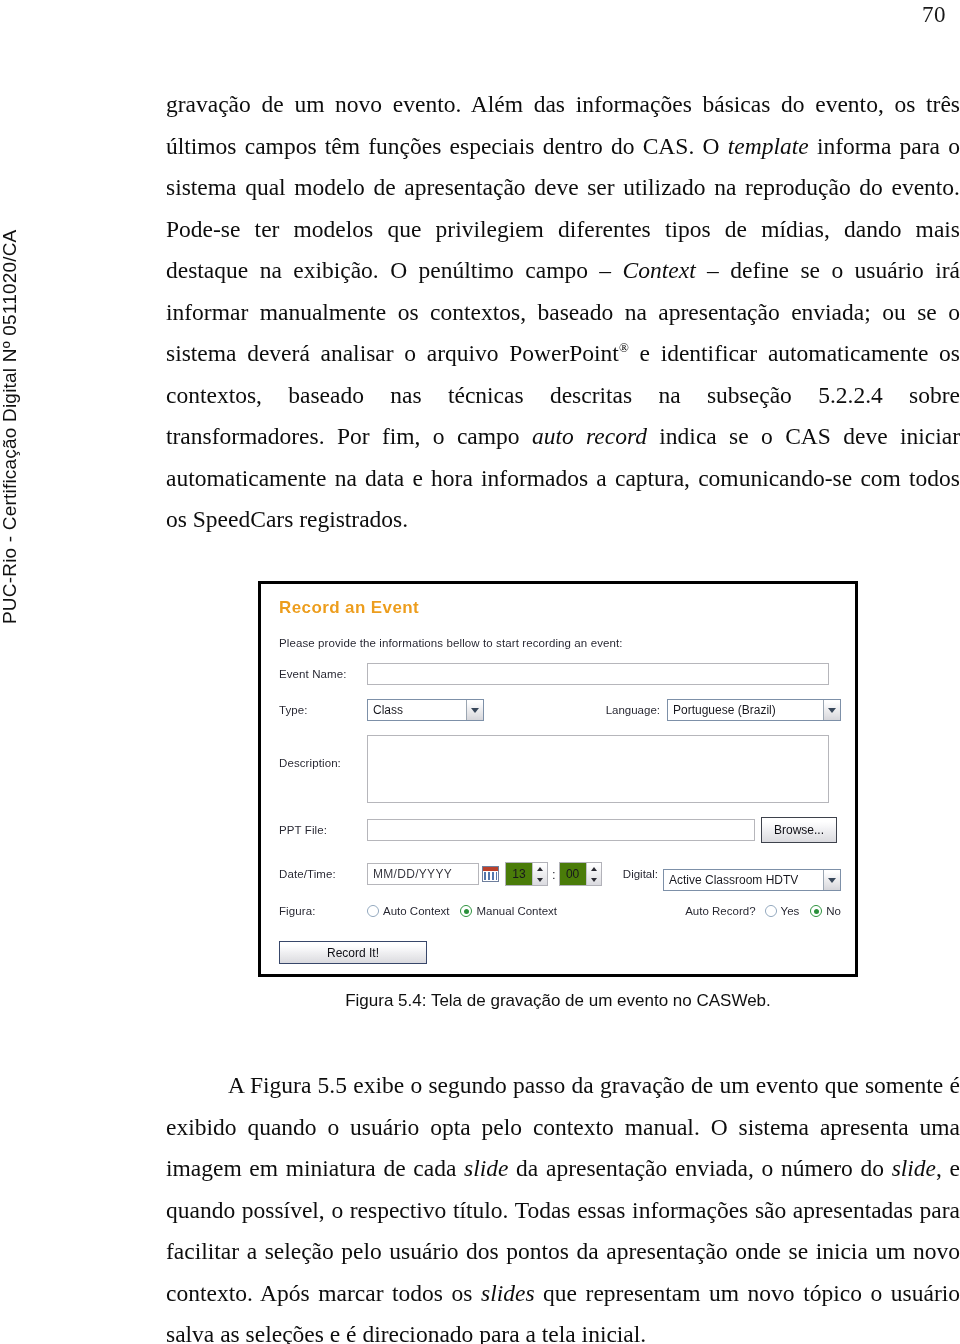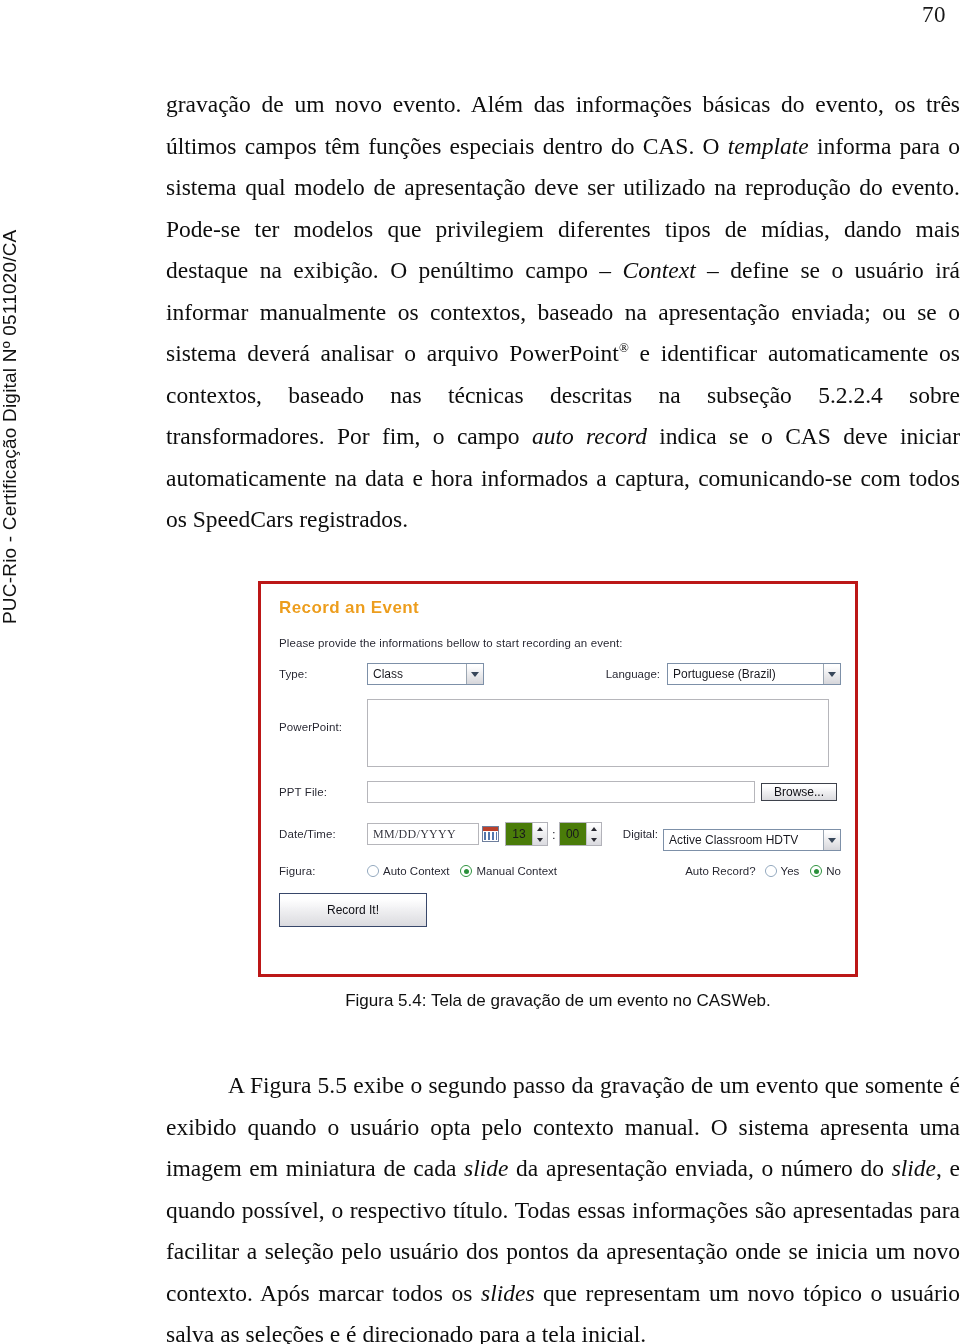--- a/index.html
+++ b/index.html
@@ -66,21 +66,21 @@
   
   .figure-wrap {
     position: absolute;
     left: 258px;
     top: 581px;
   }
   .screenshot {
     width: 600px;
     height: 396px;
     box-sizing: border-box;
-    border: 3px solid #b91c1c;
+    border: 3px solid #000000;
     background: #ffffff;
     padding: 8px;
     position: relative;
     filter: contrast(1.05);
   }
   .shot-inner {
     position: absolute;
     left: 16px;
     top: 12px;
     right: 14px;
@@ -182,55 +182,54 @@
     height: 68px;
     border: 1px solid #b3b3b8;
     background: #ffffff;
     position: relative;
   }
 
   .field-ppt { width: 388px; }
 
   .btn {
     box-sizing: border-box;
-    height: 18px;
+    height: 26px;
     border: 1px solid #41454e;
     background: linear-gradient(#ffffff, #d6d6da);
     font-family: "Liberation Sans", sans-serif;
     font-size: 12px;
     color: #14141a;
     display: inline-flex;
     align-items: center;
     justify-content: center;
     padding: 0 10px;
   }
   .btn-browse {
     width: 76px;
     margin-left: 6px;
   }
   .btn-record {
     width: 148px;
-    height: 34px;
+    height: 23px;
     border: 1px solid #3b4a6b;
-    margin-top: 16px;
+    margin-top: 24px;
     margin-left: 2px;
   }
 
   .date-field {
     box-sizing: border-box;
     width: 112px;
     height: 22px;
     border: 1px solid #b3b3b8;
     background: #ffffff;
     font-size: 12px;
     color: #3a3a42;
     line-height: 20px;
     padding-left: 5px;
     letter-spacing: 0.3px;
-    font-family: Liberation Serif, serif;
   }
   .cal-icon {
     width: 15px;
     height: 14px;
     margin-left: 3px;
     background: #ffffff;
     border: 1px solid #6f7f9c;
     position: relative;
     flex: 0 0 15px;
   }
@@ -352,39 +351,43 @@
 </div>
 
 <div class="figure-wrap">
   <div class="screenshot">
     <div class="shot-inner">
 
       <div class="form-title">Record an Event</div>
       <div class="form-subtitle">Please provide the informations bellow to start recording an event:</div>
 
       
+      <div class="form-row">
+        <div class="form-label">Event Name:</div>
+        <div class="txt field-eventname"></div>
+      </div>
 
       
       <div class="form-row">
         <div class="form-label">Type:</div>
         <div class="sel sel-type">
           <span class="sel-text">Class</span>
           <span class="sel-arrow"></span>
         </div>
         <div class="spacer-fill"></div>
         <div class="inline-label" style="margin-right:7px">Language:</div>
         <div class="sel sel-lang">
           <span class="sel-text">Portuguese (Brazil)</span>
           <span class="sel-arrow"></span>
         </div>
       </div>
 
       
       <div class="form-row row-desc">
-        <div class="form-label label-desc">PowerPoint:</div>
+        <div class="form-label label-desc">Description:</div>
         <div class="desc-box"></div>
       </div>
 
       
       <div class="form-row">
         <div class="form-label">PPT File:</div>
         <div class="txt field-ppt"></div>
         <div class="btn btn-browse">Browse...</div>
       </div>
 

